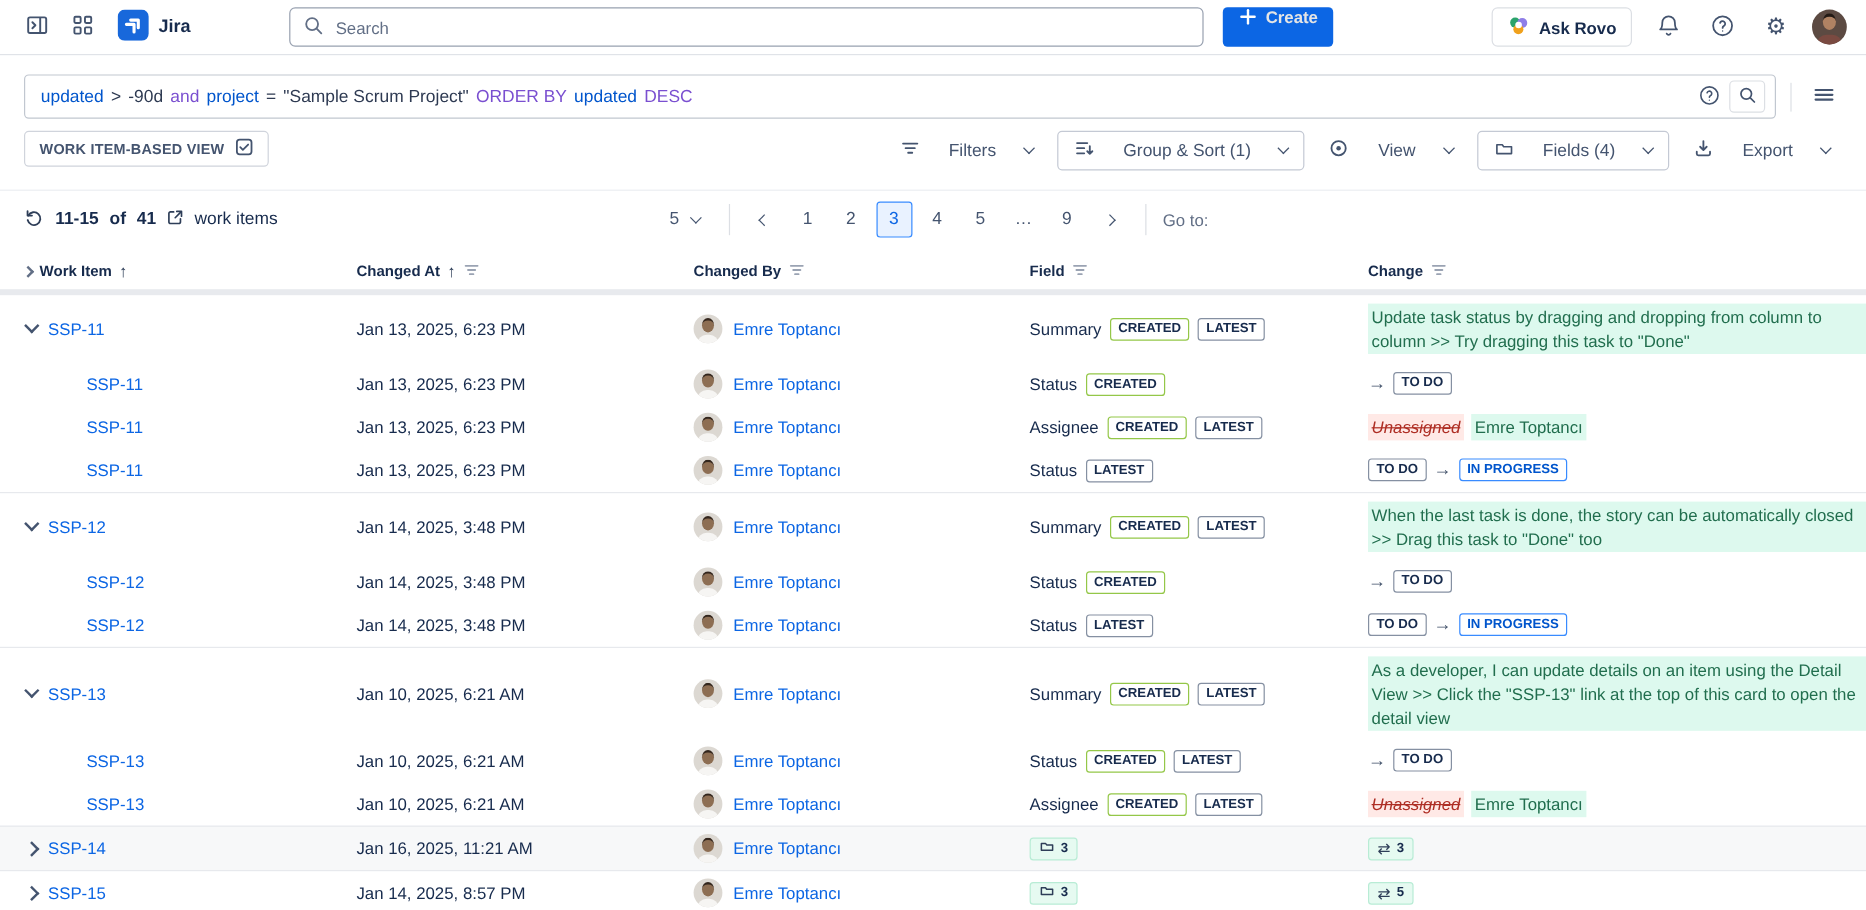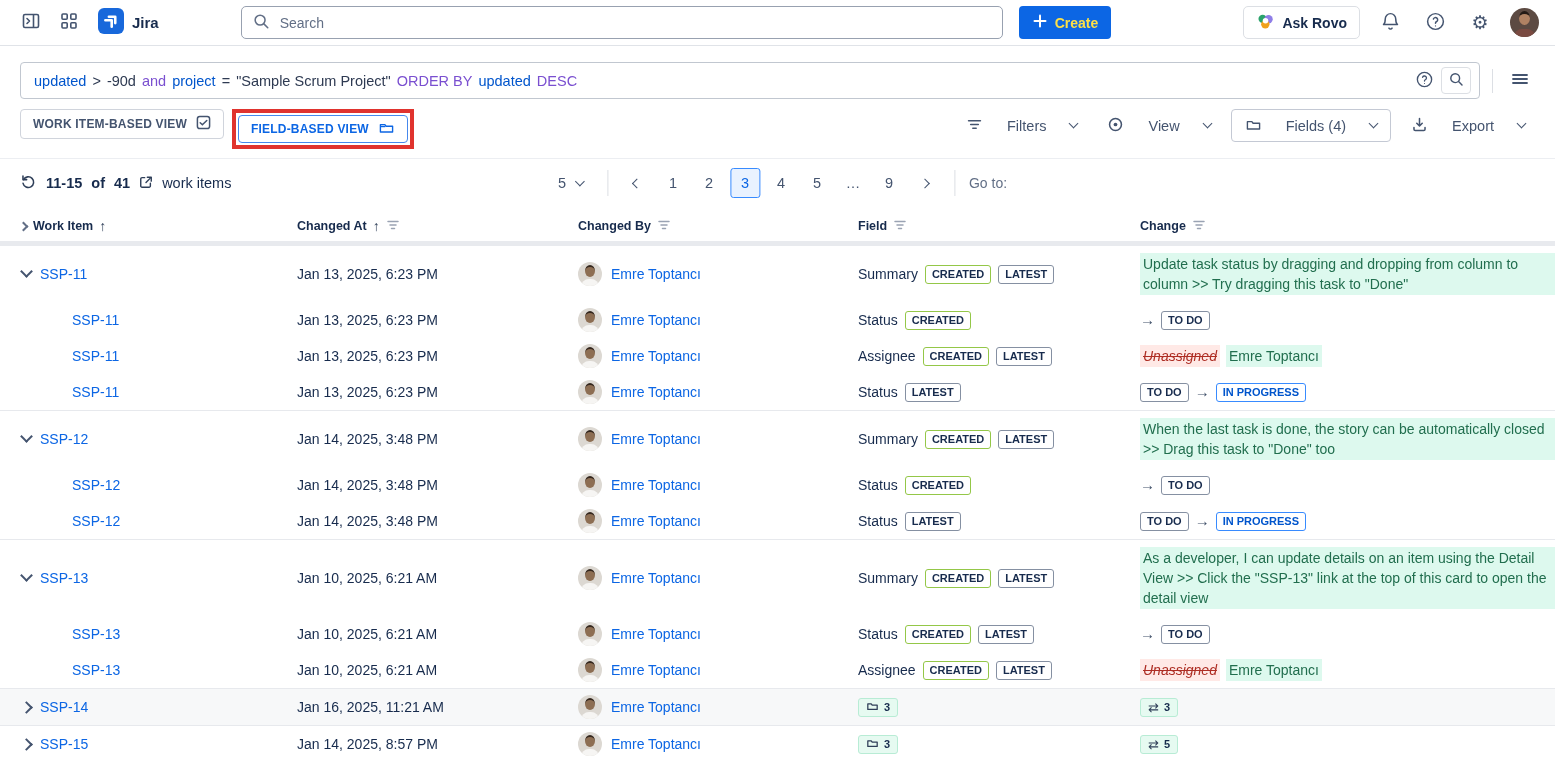--- a/index.html
+++ b/index.html
@@ -12,21 +12,21 @@
   .lnk { color:#0c66e4; cursor:pointer; }
 
   
   .topbar { height:46px; display:flex; align-items:center; padding:0 16px; border-bottom:1px solid #e0e3e8; gap:8px; }
   .icon-btn { width:30px; height:30px; display:flex; align-items:center; justify-content:center; border-radius:4px; color:#44546f; background:none; border:none; }
   .logo-wrap { display:flex; align-items:center; gap:8px; margin-left:6px; }
   .app-title { font-weight:700; font-size:15px; color:#172b4d; }
   .search-wrap { margin-left:74px; width:762px; height:33px; border:1px solid #98a1b0; border-radius:5px; display:flex; align-items:center; padding:0 10px; gap:8px; background:#fff; }
   .search-input { border:none; outline:none; flex:1; font-family:inherit; font-size:14px; color:#172b4d; }
   .search-input::placeholder { color:#626f86; }
-  .create-btn { margin-left:8px; height:33px; background:#0c66e4; color:#fde047; border:none; border-radius:4px; font-weight:600; font-size:14px; display:flex; align-items:center; gap:7px; padding:0 13px; font-family:inherit; }
+  .create-btn { margin-left:8px; height:33px; background:#0c66e4; color:#e5e5e5; border:none; border-radius:4px; font-weight:600; font-size:14px; display:flex; align-items:flex-start; gap:7px; padding:0 13px; font-family:inherit; }
   .top-right { margin-left:auto; display:flex; align-items:center; gap:15px; }
   .rovo-btn { height:33px; border:1px solid #dcdfe4; border-radius:5px; display:flex; align-items:center; gap:7px; padding:0 12px; font-weight:700; font-size:14px; color:#172b4d; background:#fff; font-family:inherit; }
   .gear-glyph { font-size:19px; color:#44546f; line-height:1; }
 
   
   .avatar { width:24px; height:24px; border-radius:50%; background:#dcd8d2; position:relative; overflow:hidden; display:inline-block; flex:none; }
   .avatar::before { content:""; position:absolute; top:3px; left:7px; width:10px; height:10px; border-radius:50%; background:#8d6e53; border-top:2px solid #33261d; }
   .avatar::after { content:""; position:absolute; bottom:-3px; left:3px; width:18px; height:10px; border-radius:8px 8px 0 0; background:#f6f5f3; }
   .avatar.big { width:29px; height:29px; background:#5c4a42; }
   .avatar.big::before { left:9px; width:11px; height:11px; background:#b08263; border-top:3px solid #241a15; }
@@ -78,21 +78,21 @@
   .table-body { border-bottom:1px solid #e7e9ed; }
   .shaded { background:#f7f8f9; }
   .cell { font-size:14px; color:#172b4d; }
   .wi { display:flex; align-items:center; gap:9px; padding-left:2px; }
   .wi.indent { padding-left:52px; }
   .rchev { width:9px; height:9px; border-right:2px solid #44546f; border-bottom:2px solid #44546f; display:inline-block; flex:none; background:none; padding:0; }
   .rchev.down { transform:rotate(45deg); margin-top:-5px; }
   .rchev.rightp { transform:rotate(-45deg); }
   .by { display:flex; align-items:center; gap:9px; }
   .fieldc { display:flex; align-items:center; gap:7px; flex-wrap:wrap; }
-  .changec { display:flex; align-items:flex-end; gap:6px; flex-wrap:wrap; line-height:20px; }
+  .changec { display:flex; align-items:flex-start; gap:6px; flex-wrap:wrap; line-height:20px; }
   .pill { border-radius:3px; padding:1px 6px; font-size:11px; font-weight:700; color:#172b4d; background:#fff; border:1px solid #8590a2; line-height:15px; white-space:nowrap; }
   .pill.cr { border:1.5px solid #94c748; }
   .pill.ip { border-color:#388bff; color:#0055cc; }
   .hl { background:#ddf9ee; color:#216e4e; padding:1px 3px; }
   .hl-red { background:#ffe9e6; color:#ae2e24; font-style:italic; text-decoration:line-through; padding:1px 3px; }
   .arrow-g { color:#3f4f68; font-size:15px; }
   .countpill { display:inline-flex; align-items:center; gap:5px; background:#e6faf1; border:1px solid #b8ecd5; border-radius:3px; padding:1px 7px; color:#172b4d; font-size:11px; font-weight:700; line-height:15px; }
   .swap-g { font-size:13px; color:#2e3e58; font-weight:400; }
   .sort-g { color:#2e3e58; font-size:14px; font-weight:400; }
 </style>
@@ -199,37 +199,38 @@
 </div>
 
 <div class="toolbar">
   <button class="seg-btn">
     <span>WORK ITEM-BASED VIEW</span>
     <span><svg width="15" height="15" viewBox="0 0 16 16" fill="none" stroke="#44546f" stroke-width="1.6">
           <rect x="1.5" y="1.5" width="13" height="13" rx="2.5"></rect>
           <path d="M4.5 8.2l2.3 2.3 4.7-4.7" stroke-linecap="round" stroke-linejoin="round"></path>
         </svg></span>
   </button>
-  <span class="red-box">
-    <button class="seg-btn active">
-      <span>FIELD-BASED VIEW</span>
-      <span><svg width="17" height="13" viewBox="0 0 20 16" fill="none" stroke="#0c66e4" stroke-width="1.7" stroke-linejoin="round">
-            <path d="M2.5 13.5v-9h5.5l1.5 2h8v7z"></path>
-            <path d="M2.5 6.8h6"></path>
-          </svg></span>
-    </button>
-  </span>
   <div class="toolbar-right">
     <button class="tb-btn">
       <span><svg width="17" height="17" viewBox="0 0 20 20" stroke="#44546f" stroke-width="1.8" stroke-linecap="round">
             <line x1="3" y1="5.5" x2="17" y2="5.5"></line>
             <line x1="5.5" y1="10" x2="14.5" y2="10"></line>
             <line x1="8" y1="14.5" x2="12" y2="14.5"></line>
           </svg></span>
       <span>Filters</span>
+      <span class="chev"></span>
+    </button>
+    <button class="tb-btn bordered">
+      <span><svg width="17" height="17" viewBox="0 0 20 20" stroke="#44546f" stroke-width="1.8" stroke-linecap="round" fill="none">
+            <line x1="3" y1="5" x2="13" y2="5"></line>
+            <line x1="3" y1="10" x2="10" y2="10"></line>
+            <line x1="3" y1="15" x2="10" y2="15"></line>
+            <path d="M15.5 8v7.5M13 13l2.5 2.5L18 13" stroke-linejoin="round"></path>
+          </svg></span>
+      <span>Group &amp; Sort (1)</span>
       <span class="chev"></span>
     </button>
     <button class="tb-btn">
       <span><svg width="17" height="17" viewBox="0 0 20 20" fill="none" stroke="#44546f" stroke-width="1.8">
             <circle cx="10" cy="10" r="7"></circle>
             <circle cx="10" cy="10" r="2.2" fill="#44546f" stroke="none"></circle>
           </svg></span>
       <span>View</span>
       <span class="chev"></span>
     </button>

